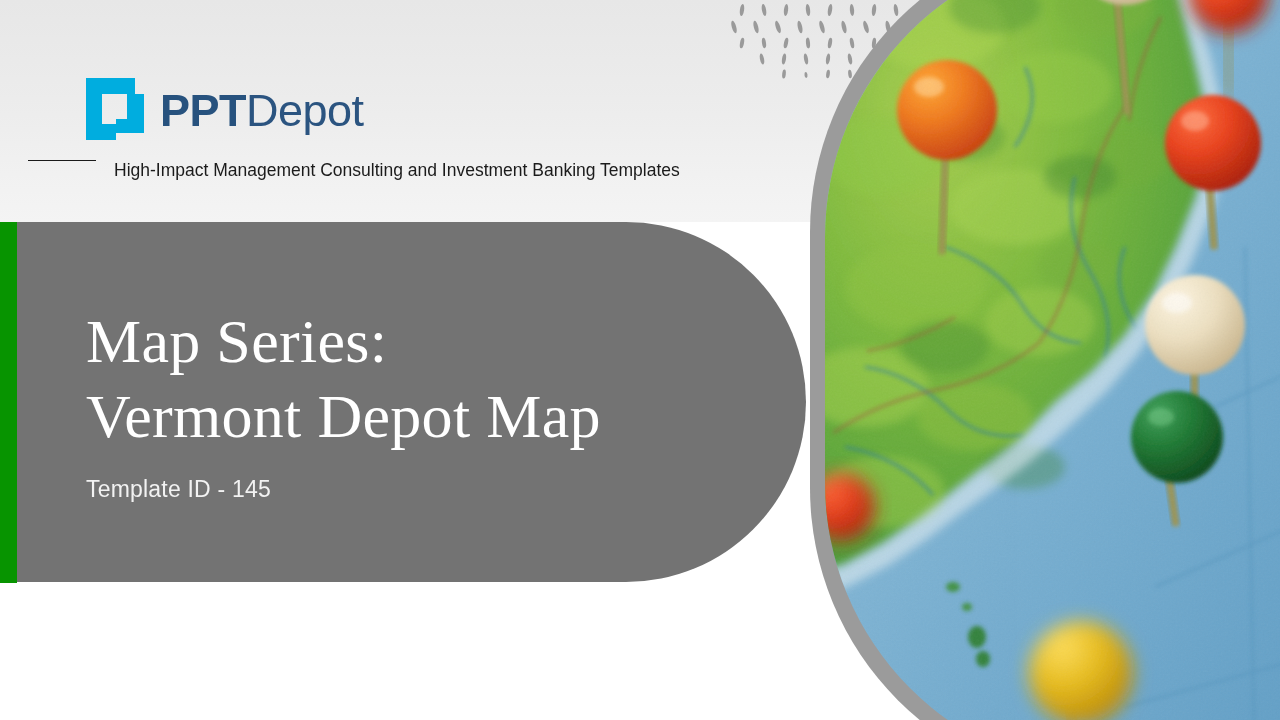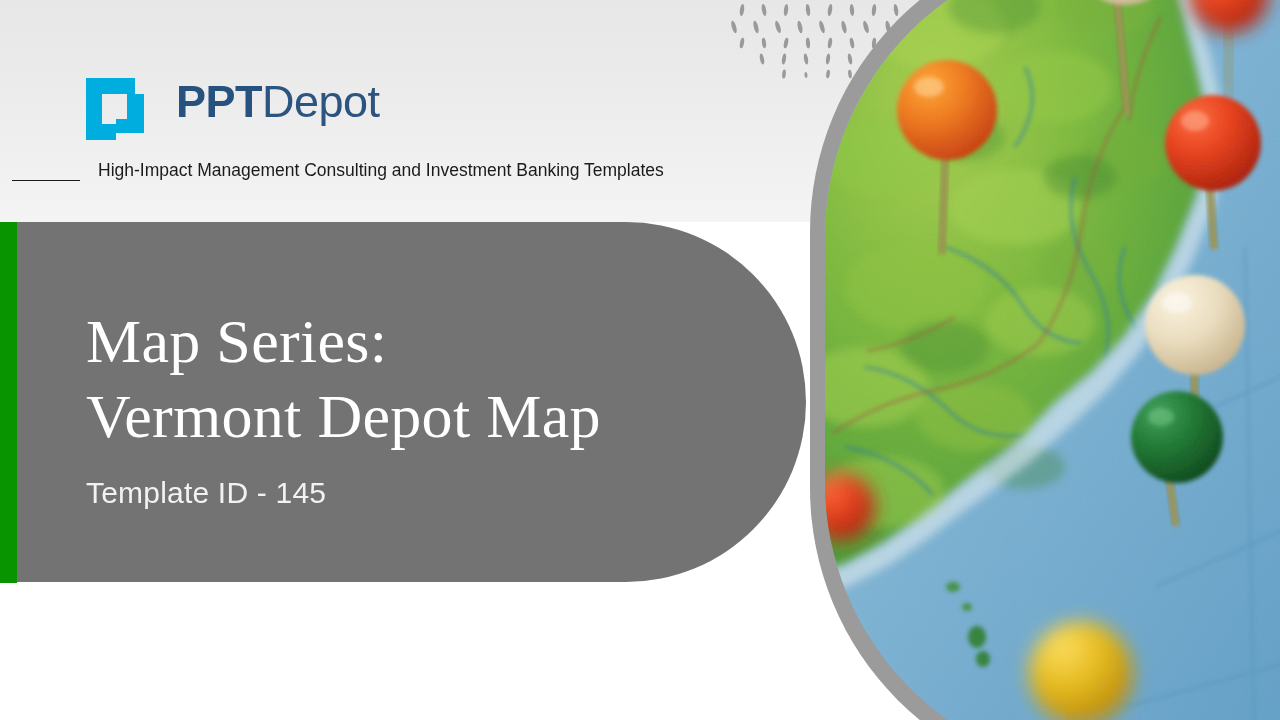--- a/index.html
+++ b/index.html
@@ -36,21 +36,22 @@
     height: 498px;
     background: #ffffff;
   }
 
   
   .logo-row {
     position: absolute;
     left: 86px;
     top: 78px;
     display: flex;
-    gap: 32px;
+    align-items: center;
+    gap: 16px;
   }
   .logo-mark {
     width: 58px;
     height: 62px;
     position: relative;
     flex: none;
   }
   .logo-wordmark {
     font-size: 45px;
     line-height: 1;
@@ -64,25 +65,26 @@
     color: #27527e;
   }
   .wm-light {
     font-weight: normal;
     color: #2b5480;
   }
 
   
   .tagline-row {
     position: absolute;
-    left: 12px;
+    left: 0;
     top: 160px;
     width: 760px;
     display: flex;
-    align-items: flex-end;
+    align-items: flex-start;
+    padding-left: 28px;
   }
   .tagline-rule {
     width: 68px;
     height: 0;
     border-top: 1.6px solid #1a1a1a;
     flex: none;
   }
   .tagline-text {
     margin-left: 18px;
     font-size: 17.5px;
@@ -121,21 +123,21 @@
     font-family: "Liberation Serif", serif;
     font-size: 62px;
     line-height: 1.21;
     color: #ffffff;
     margin: 0;
     font-weight: normal;
     letter-spacing: 0.3px;
   }
   .title-sub {
     margin: 22px 0 0 0;
-    font-size: 30px;
+    font-size: 23px;
     color: #f2f2f2;
     font-weight: normal;
     letter-spacing: 0.2px;
   }
 
   
   .dot-pattern {
     position: absolute;
     left: 724px;
     top: 0px;

